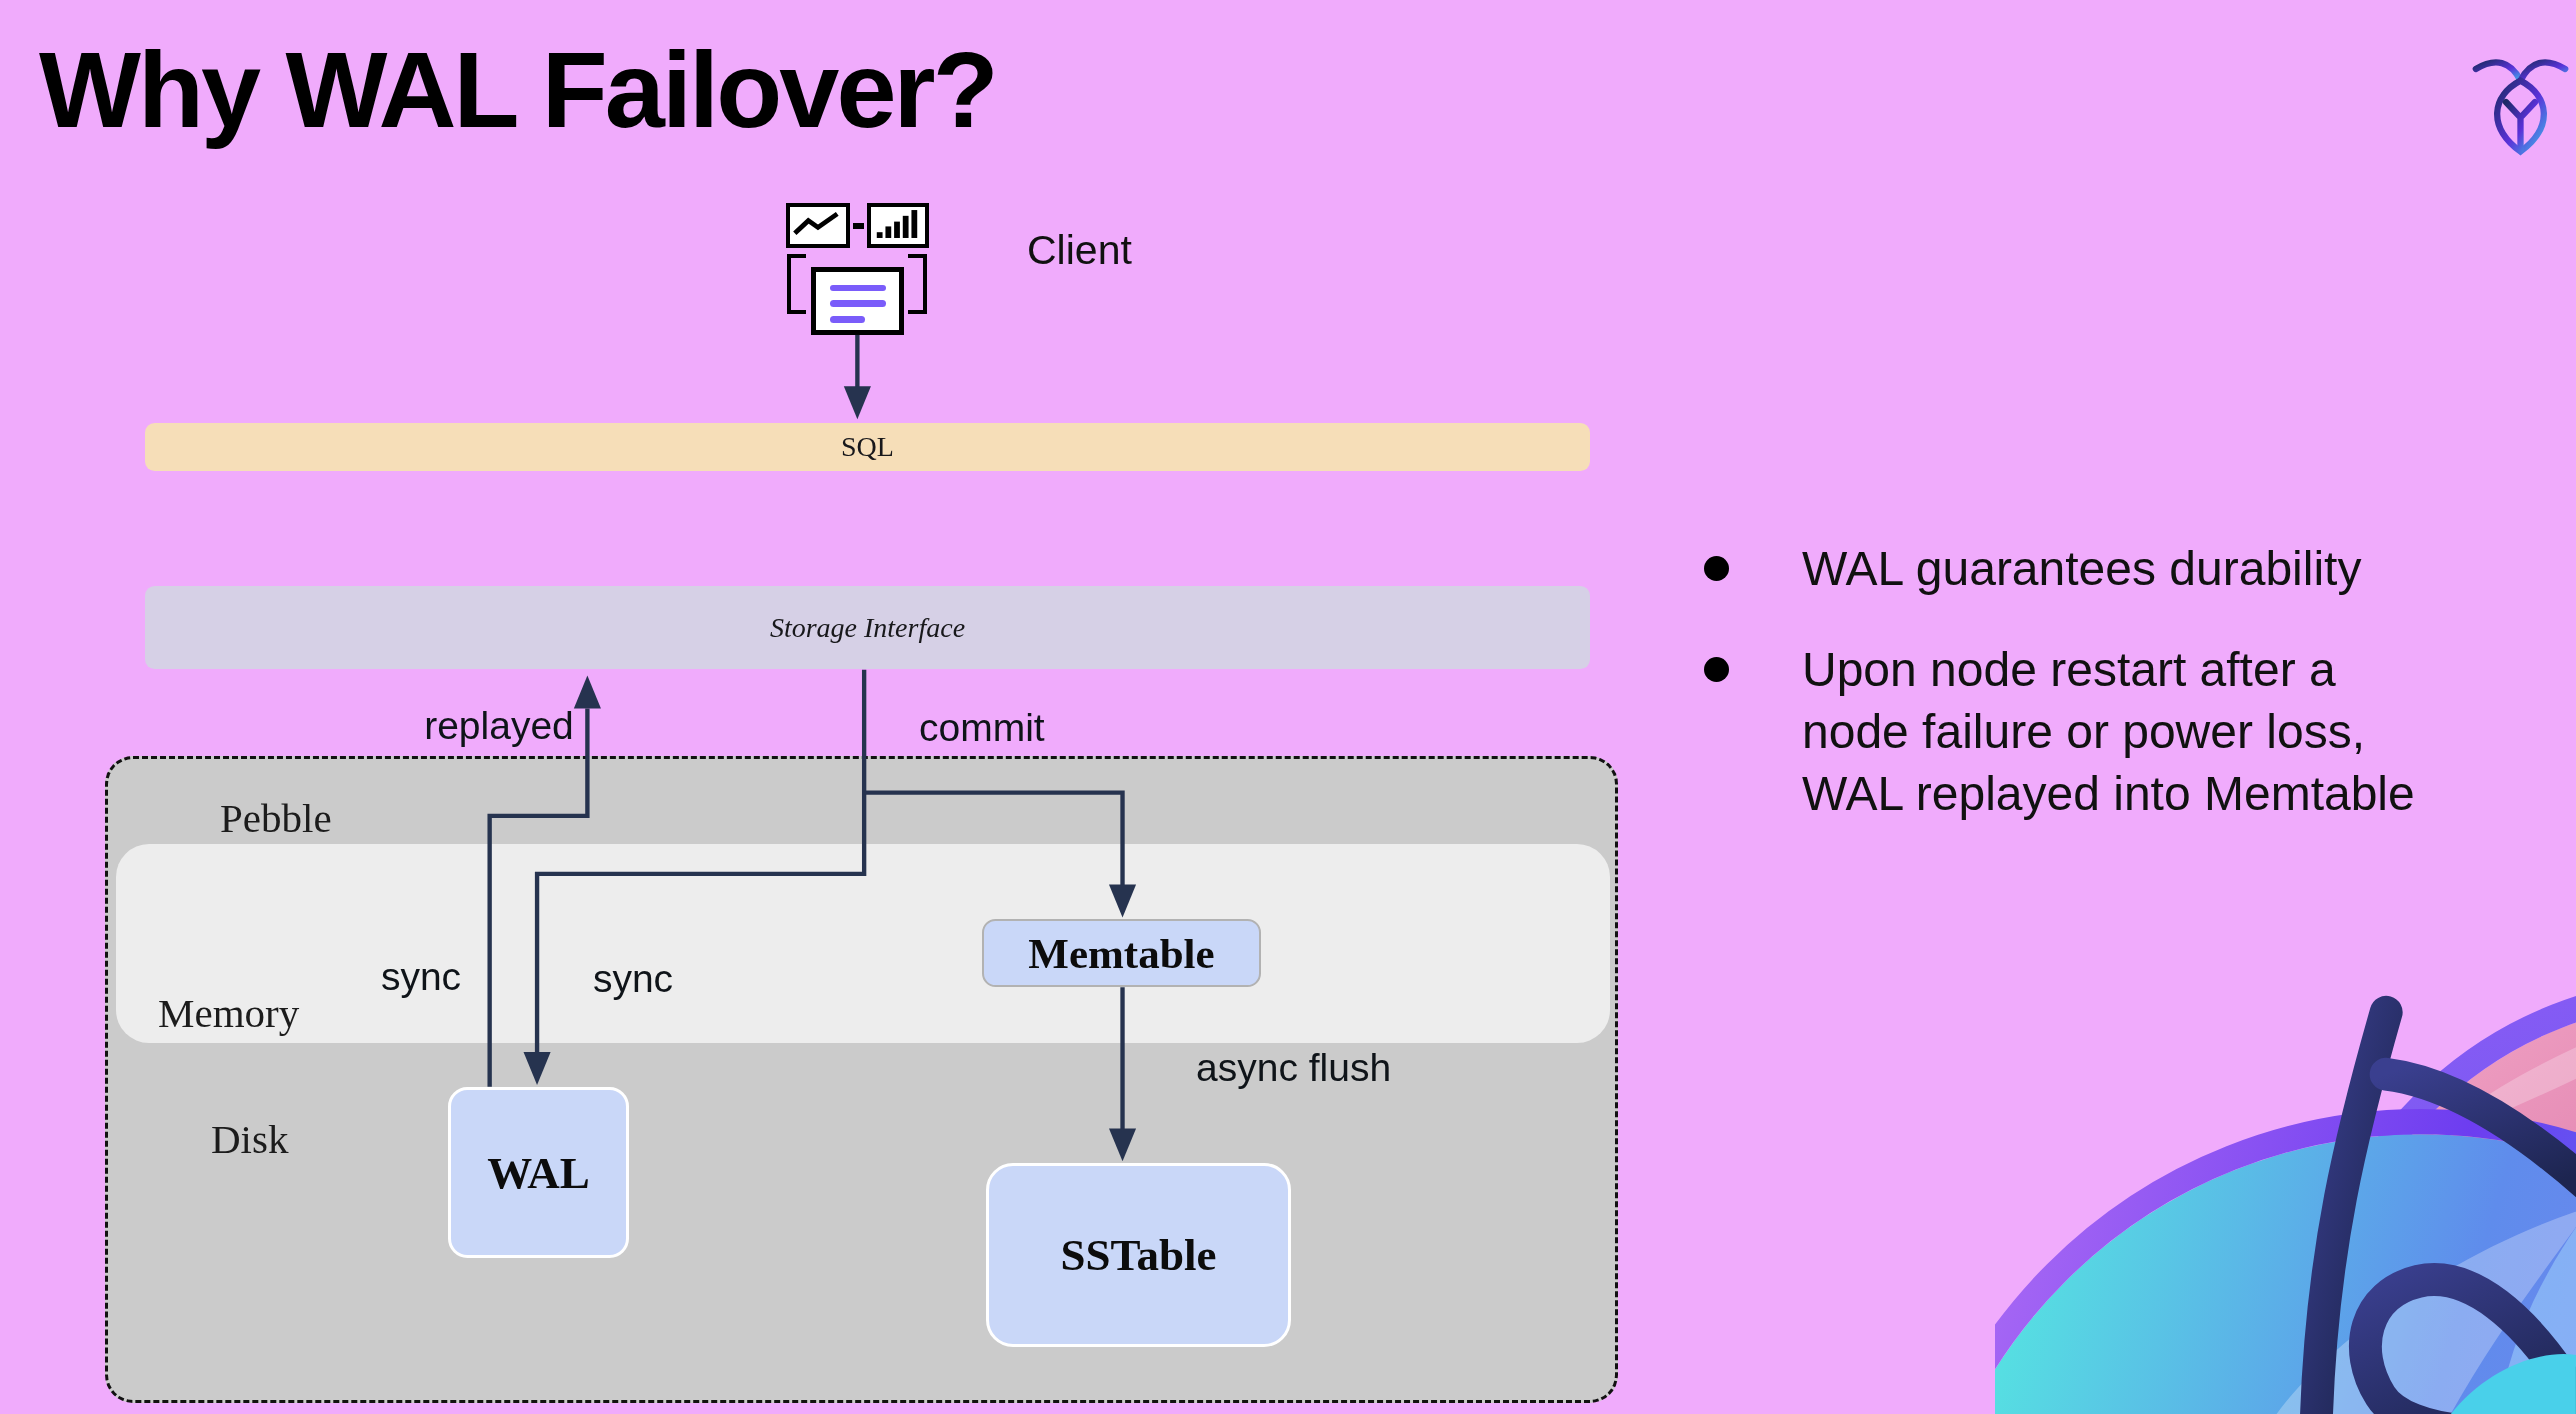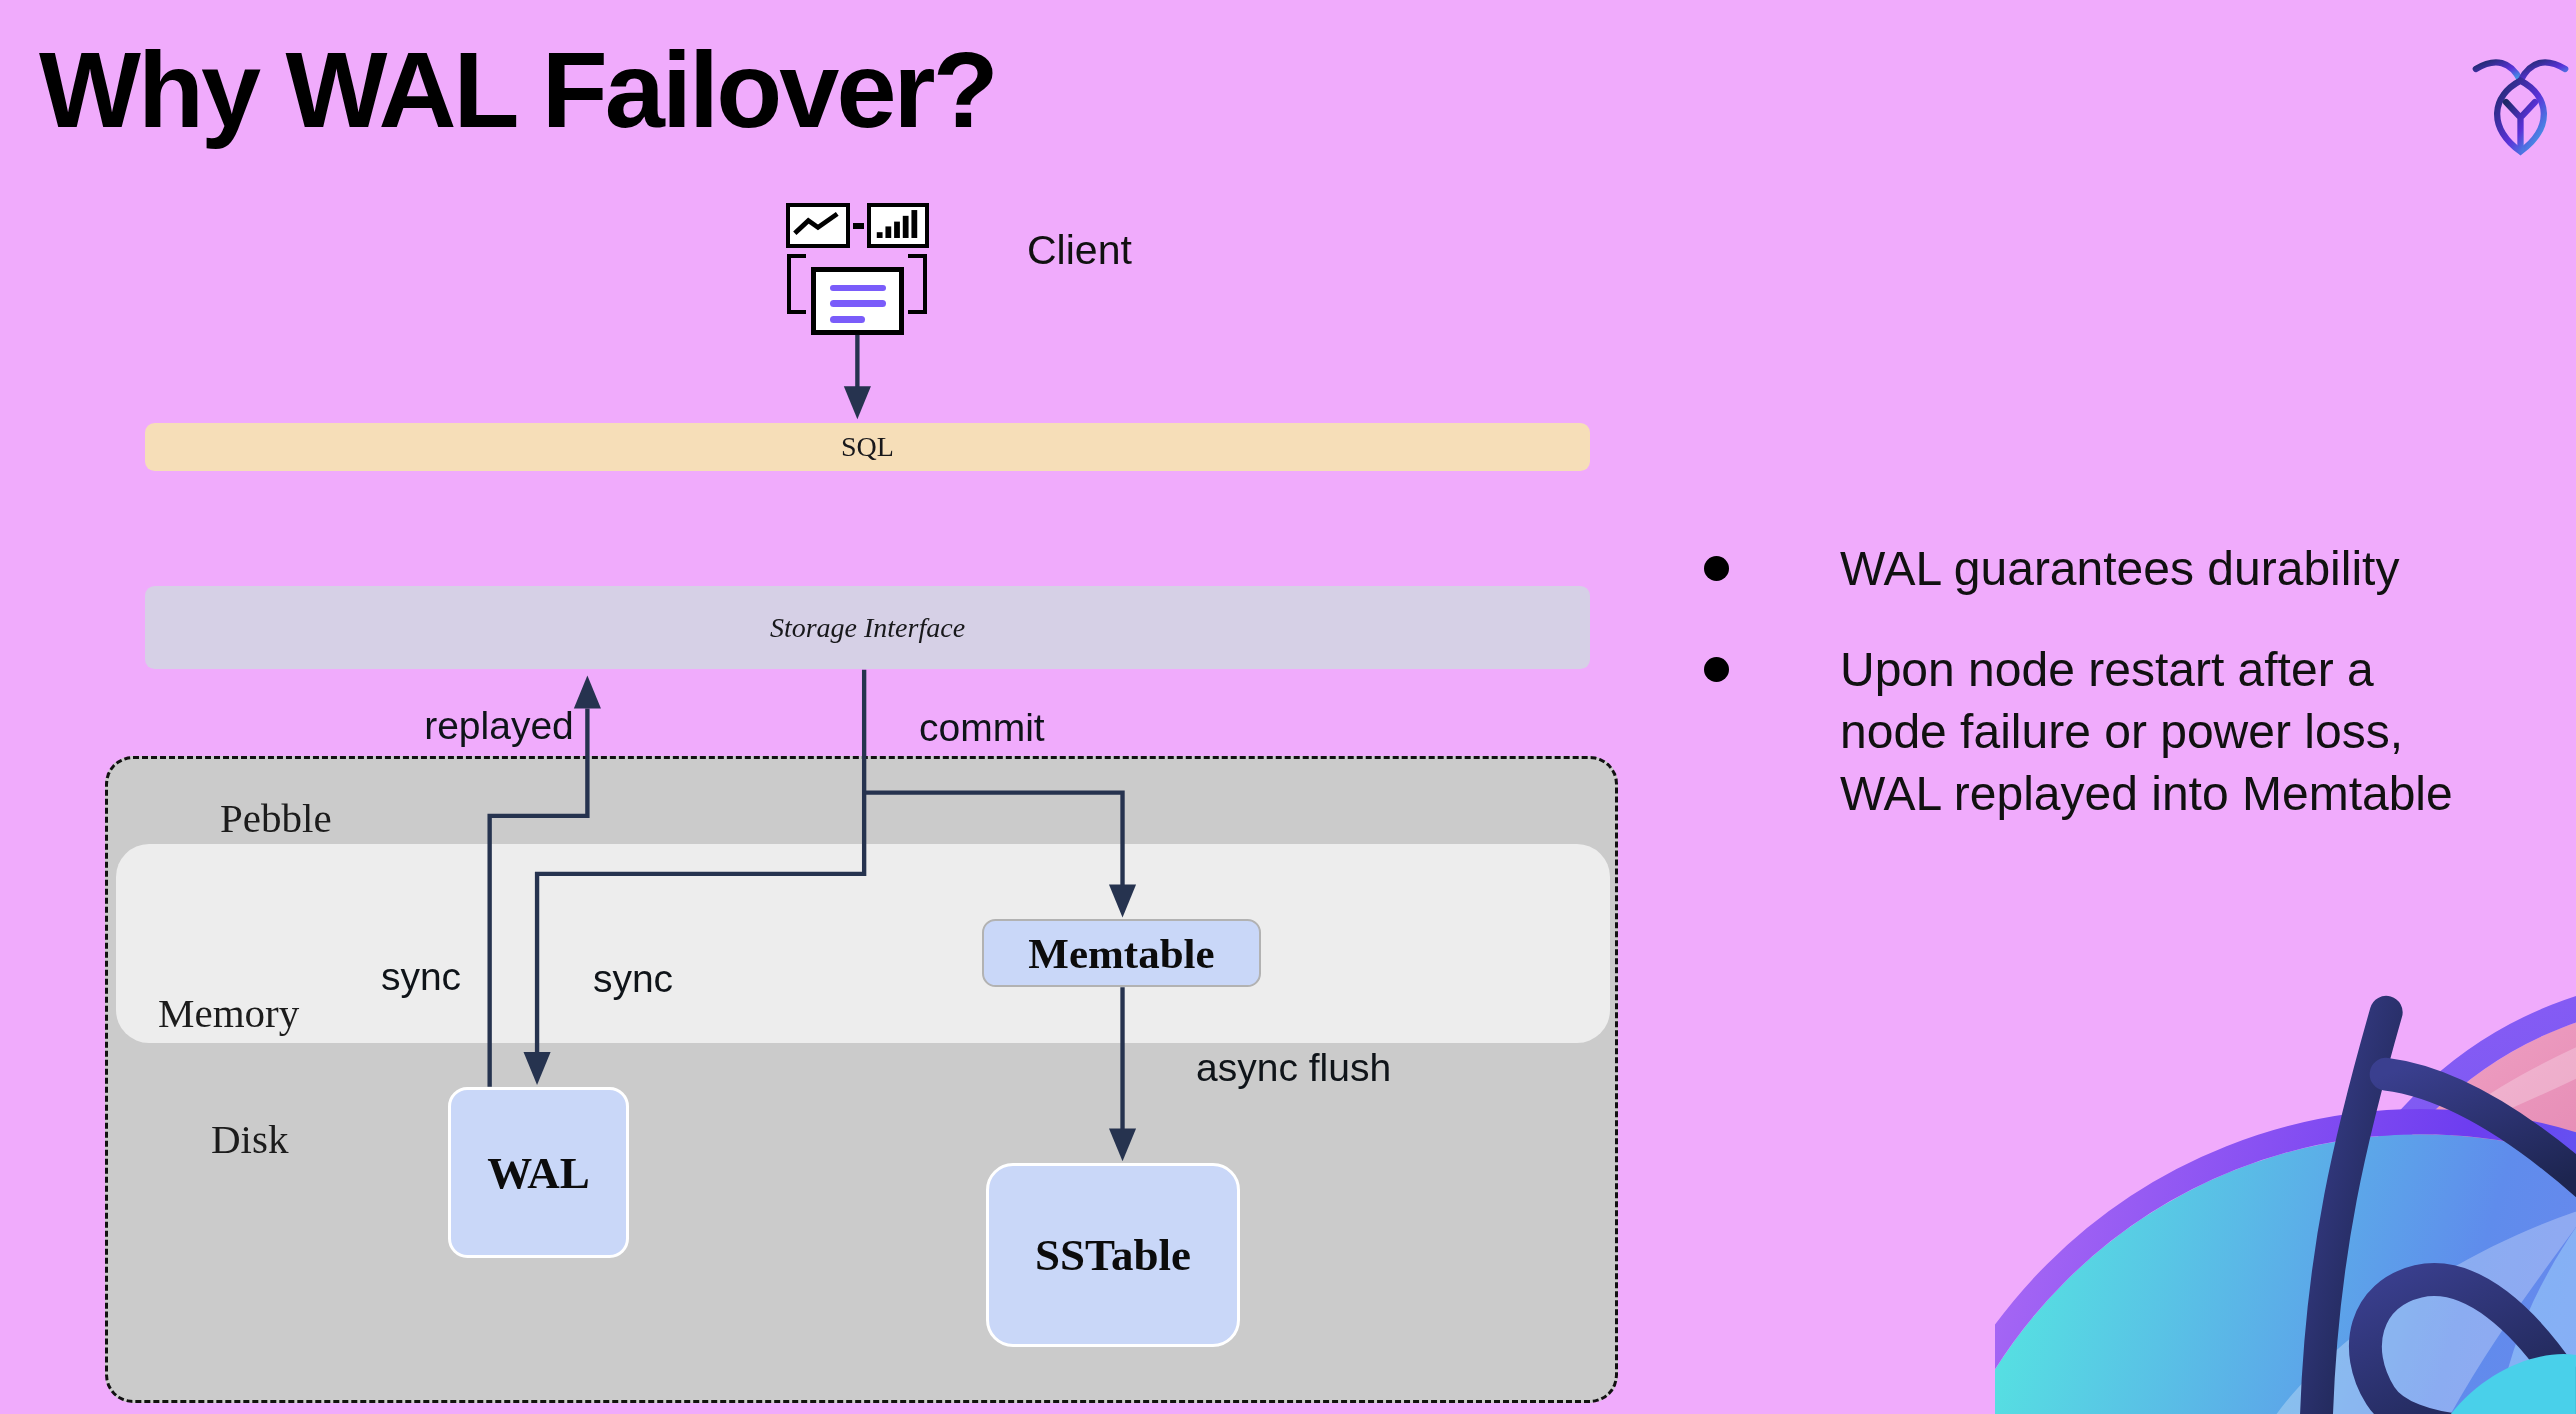--- a/index.html
+++ b/index.html
@@ -46,21 +46,21 @@
   }
   .node.whiteb{border:3.9px solid #fff;}
   .node.grayb{border:2.9px solid #b2b2b2;}
   
   .edgelabel{position:absolute;font-size:39px;color:#0f1419;transform:translate(-50%,-50%);white-space:nowrap;}
   .edgelabel.leftalign{transform:translateY(-50%);}
   
   .arrows{position:absolute;left:0;top:0;pointer-events:none;}
   
   .bullets{position:absolute;left:1704px;top:538px;width:852px;}
-  .bullet-row{display:flex;align-items:flex-start;gap:38px;}
+  .bullet-row{display:flex;align-items:flex-start;}
   .bullet-row + .bullet-row{margin-top:39px;}
   .bullet-dot{width:25px;height:25px;border-radius:50%;background:#000;margin:18.4px 73px 0 0;flex:0 0 auto;}
   .bullet-text{font-size:48px;line-height:62px;color:#111;white-space:pre-line;}
   
   .decor{position:absolute;right:0;bottom:0;}
   .logo{position:absolute;left:2470px;top:46px;}
 </style>
 </head>
 <body>
 
@@ -147,21 +147,21 @@
       <polygon points="1160,1200 1146,1166 1174,1166"></polygon>
     </g>
   </svg>
 
   <div class="node grayb" style="left:982px;top:919px;width:279px;height:68px;border-radius:13.5px;font-size:43px;">
     <span>Memtable</span>
   </div>
   <div class="node whiteb" style="left:448px;top:1087px;width:181px;height:171px;border-radius:19.4px;">
     <span>WAL</span>
   </div>
-  <div class="node whiteb" style="left:986px;top:1163px;width:254px;height:184px;border-radius:27px;">
+  <div class="node whiteb" style="left:986px;top:1163px;width:305px;height:184px;border-radius:27px;">
     <span>SSTable</span>
   </div>
 
   <div class="edgelabel" style="left:499px;top:726px;">replayed</div>
   <div class="edgelabel leftalign" style="left:919px;top:728px;">commit</div>
   <div class="edgelabel" style="left:421px;top:977px;">sync</div>
   <div class="edgelabel" style="left:633px;top:979px;">sync</div>
   <div class="edgelabel leftalign" style="left:1196px;top:1068px;">async flush</div>
 
   <div class="bullets">

